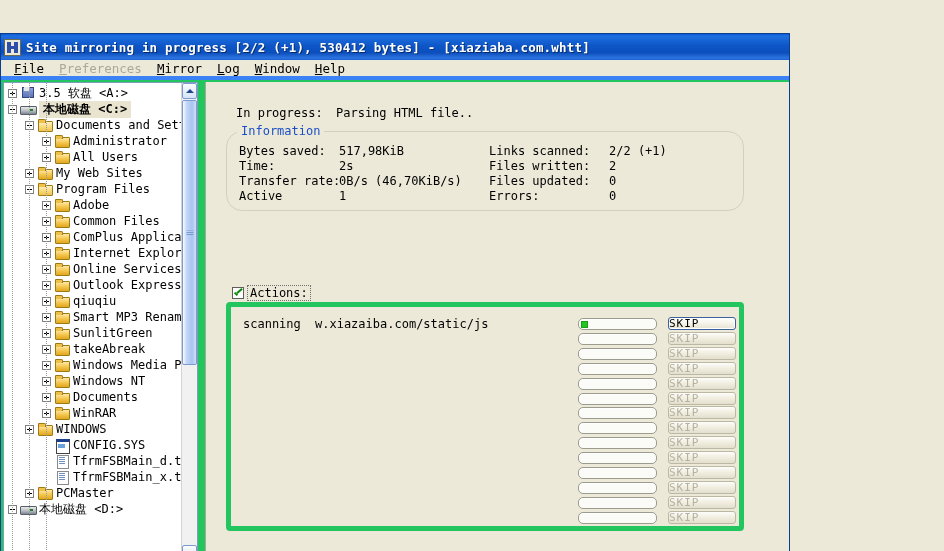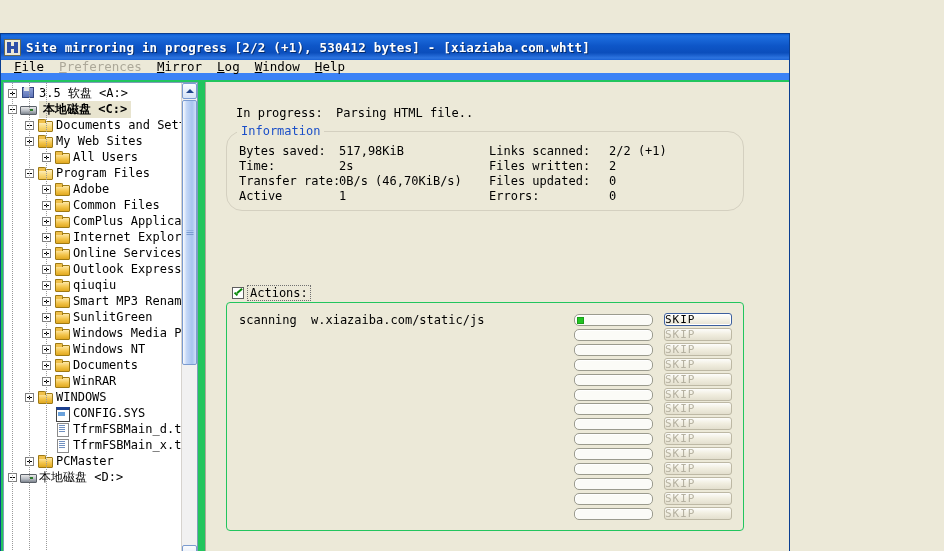--- a/index.html
+++ b/index.html
@@ -77,21 +77,21 @@
   .wbtn.close .g::before { transform: rotate(45deg); }
   .wbtn.close .g::after  { transform: rotate(-45deg); }
 
   
   #menubar {
     position: absolute; left: 0; top: 26px;
     width: 942px; height: 20px;
     background: #ECE9D8;
     display: flex; align-items: center;
     padding-left: 6px;
-    border-bottom: 7px solid #3b82f6;
+    border-bottom: 4px solid #3b82f6;
   }
   .menu-item {
     font: 12.5px "DejaVu Sans Mono", monospace;
     color: #000; padding: 1px 8px 1px 7px;
     white-space: nowrap; cursor: default;
   }
   .menu-item.disabled { color: #ACA899; }
   .menu-item u { text-decoration: underline; }
 
   
@@ -297,21 +297,21 @@
     content: ""; position: absolute; left: 3px; top: 2px;
     width: 7px; height: 2px; background: #0A8A0A; transform: rotate(-42deg);
   }
   #actions-label {
     font: 12px "DejaVu Sans Mono", monospace; color: #000;
     border: 1px dotted #707070; padding: 0 2px;
   }
 
   #actions-box {
     left: 20px; top: 220px; width: 518px; height: 229px;
-    border: 1px solid #22c55e; border-radius: 4px;
+    border: 5px solid #22c55e; border-radius: 4px;
   }
   .arow {
     position: absolute; left: 0; right: 0; height: 14px;
     display: flex; align-items: center;
   }
   .arow-state {
     position: absolute; left: 12px; top: 0;
     font: 12px "DejaVu Sans Mono", monospace; color: #000;
     white-space: nowrap; line-height: 14px;
   }
@@ -448,30 +448,36 @@
           <span class="ico drive"></span>
           <span class="tlabel">本地磁盘 &lt;C:&gt;</span>
         </div>
         <div class="tnode">
           <span class="spacer" style="width: 21px;"></span>
           <span class="tgl minus"></span>
           <span class="ico folder open"></span>
           <span class="tlabel">Documents and Setti</span>
         </div>
         <div class="tnode">
+          <span class="spacer" style="width: 38px;"></span>
+          <span class="tgl plus"></span>
+          <span class="ico folder"></span>
+          <span class="tlabel">Administrator</span>
+        </div>
+        <div class="tnode">
+          <span class="spacer" style="width: 38px;"></span>
+          <span class="tgl plus"></span>
+          <span class="ico folder"></span>
+          <span class="tlabel">All Users</span>
+        </div>
+        <div class="tnode">
           <span class="spacer" style="width: 21px;"></span>
           <span class="tgl plus"></span>
           <span class="ico folder"></span>
           <span class="tlabel">My Web Sites</span>
-        </div>
-        <div class="tnode">
-          <span class="spacer" style="width: 38px;"></span>
-          <span class="tgl plus"></span>
-          <span class="ico folder"></span>
-          <span class="tlabel">All Users</span>
         </div>
         <div class="tnode">
           <span class="spacer" style="width: 21px;"></span>
           <span class="tgl minus"></span>
           <span class="ico folder open"></span>
           <span class="tlabel">Program Files</span>
         </div>
         <div class="tnode">
           <span class="spacer" style="width: 38px;"></span>
           <span class="tgl plus"></span>
@@ -518,20 +524,26 @@
           <span class="spacer" style="width: 38px;"></span>
           <span class="tgl plus"></span>
           <span class="ico folder"></span>
           <span class="tlabel">Smart MP3 Rename</span>
         </div>
         <div class="tnode">
           <span class="spacer" style="width: 38px;"></span>
           <span class="tgl plus"></span>
           <span class="ico folder"></span>
           <span class="tlabel">SunlitGreen</span>
+        </div>
+        <div class="tnode">
+          <span class="spacer" style="width: 38px;"></span>
+          <span class="tgl plus"></span>
+          <span class="ico folder"></span>
+          <span class="tlabel">takeAbreak</span>
         </div>
         <div class="tnode">
           <span class="spacer" style="width: 38px;"></span>
           <span class="tgl plus"></span>
           <span class="ico folder"></span>
           <span class="tlabel">Windows Media Pl</span>
         </div>
         <div class="tnode">
           <span class="spacer" style="width: 38px;"></span>
           <span class="tgl plus"></span>

